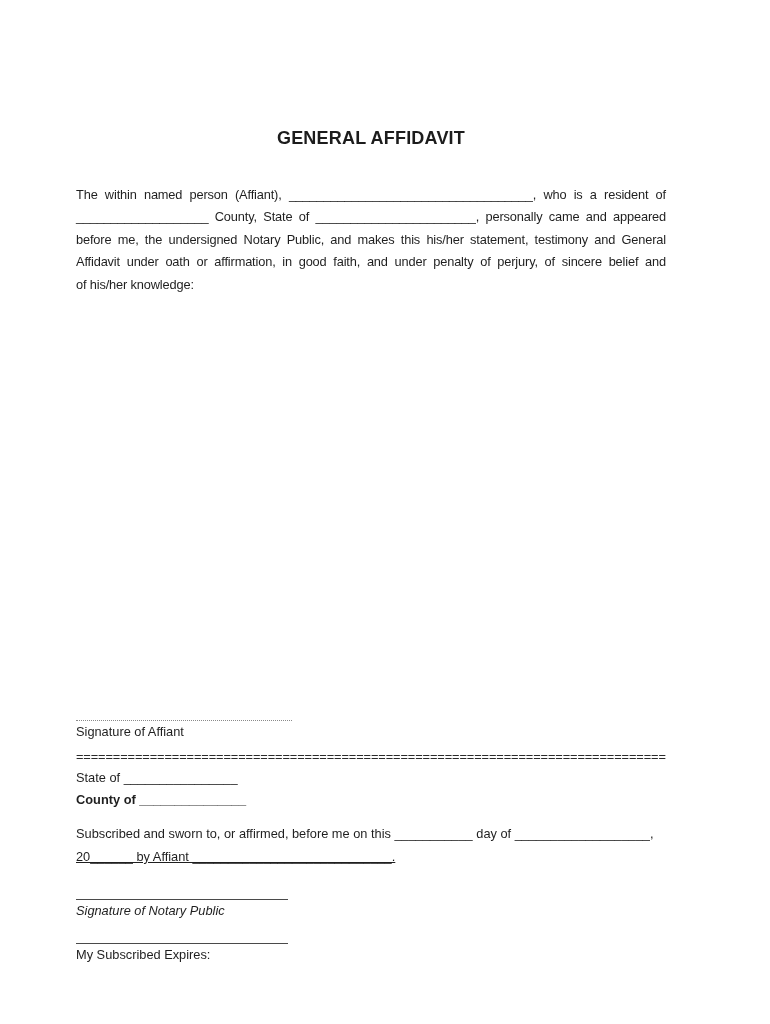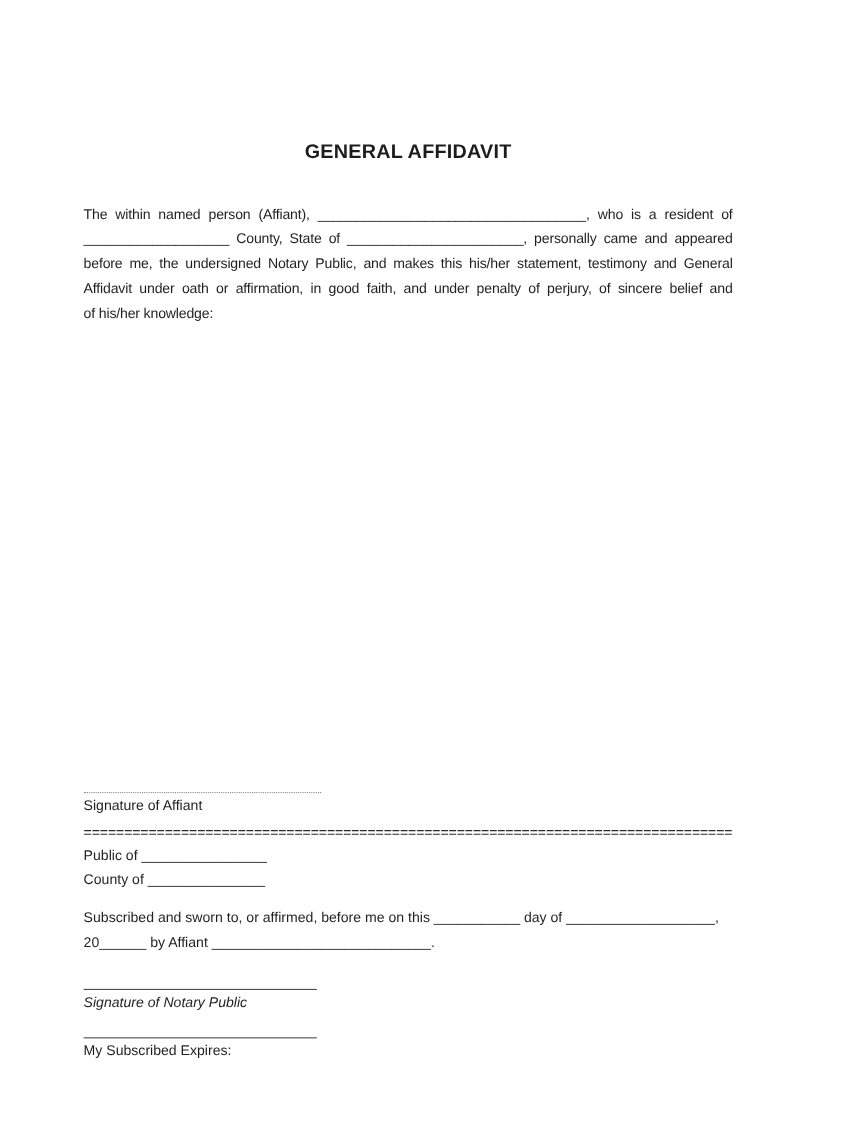--- a/index.html
+++ b/index.html
@@ -68,24 +68,24 @@
     top: 711px;
     width: 590px;
     line-height: 16px;
     white-space: nowrap;
     overflow: hidden;
     letter-spacing: -0.1px;
     color: #2a2a2a;
   }
 
   .state-line  { top: 731px; line-height: 18px; }
-  .county-line { top: 753px; line-height: 18px; }
+  .county-line { top: 753px; line-height: 18px; font-weight: bold; }
 
   .sworn1 { top: 787px; line-height: 18px; }
-  .sworn2 { top: 810px; line-height: 18px; }
+  .sworn2 { top: 810px; line-height: 18px; text-decoration: underline; }
 
   .rule-solid {
     width: 212px;
     height: 0;
     border-top: 1px solid #4a4a4a;
   }
   .notary-rule     { top: 861px; }
   .notary-label    { top: 864px; line-height: 18px; font-style: italic; }
   .commission-rule { top: 905px; }
   .commission-label{ top: 908px; line-height: 18px; }
@@ -105,21 +105,21 @@
       <div class="jline">Affidavit under oath or affirmation, in good faith, and under penalty of perjury, of sincere belief and</div>
       <div class="jline last">of his/her knowledge:</div>
     </div>
 
 
     <div class="abs rule-dotted"></div>
     <div class="abs affiant-label">Signature of Affiant</div>
 
     <div class="abs separator">================================================================================</div>
 
-    <div class="abs state-line">Public of ________________</div>
+    <div class="abs state-line">State of ________________</div>
     <div class="abs county-line">County of _______________</div>
 
     <div class="abs sworn1">Subscribed and sworn to, or affirmed, before me on this ___________ day of ___________________,</div>
     <div class="abs sworn2">20______ by Affiant ____________________________.</div>
 
     <div class="abs rule-solid notary-rule"></div>
     <div class="abs notary-label">Signature of Notary Public</div>
 
     <div class="abs rule-solid commission-rule"></div>
     <div class="abs commission-label">My Subscribed Expires:</div>

